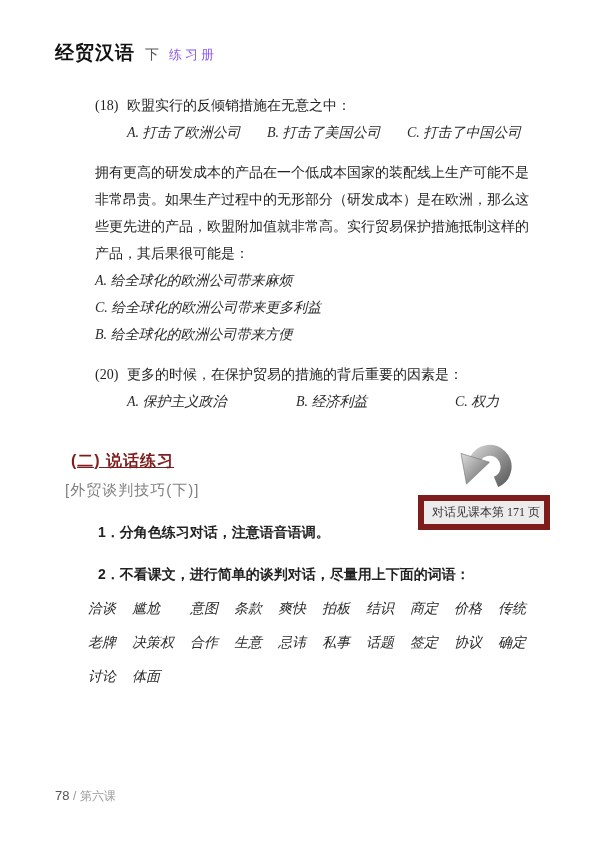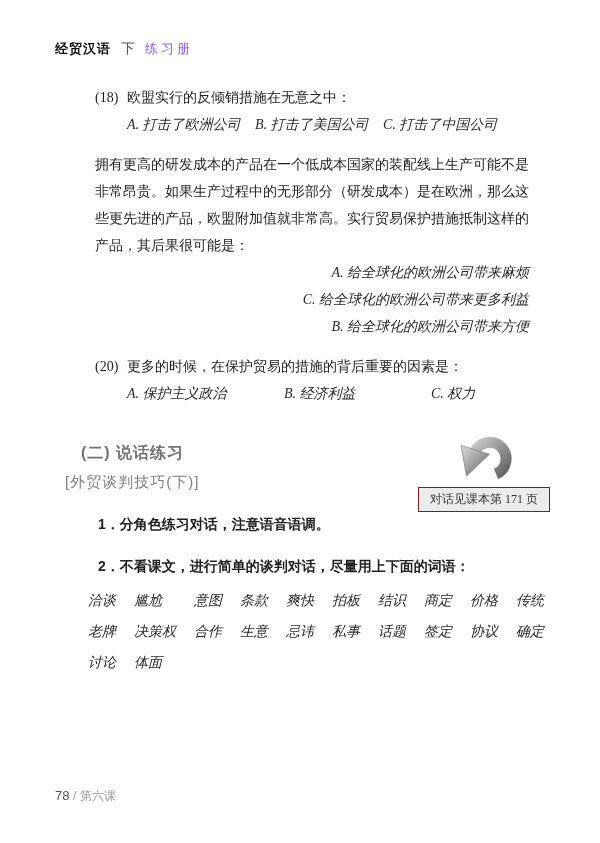--- a/index.html
+++ b/index.html
@@ -10,21 +10,21 @@
     color:#1f1f1f;
     font-family:"Liberation Serif","DejaVu Serif",serif;
     overflow:hidden;
     box-sizing:border-box;
     padding:40px 48px 0 55px;
   }
   
   .hdr{display:flex;align-items:baseline;gap:10px;}
   .hdr .logo{
     font-family:Liberation Sans, sans-serif;
-    font-weight:900;font-size:13px;letter-spacing:1px;color:#111;
+    font-weight:900;font-size:19px;letter-spacing:1px;color:#111;
   }
   .hdr .vol{
     font-family:"Liberation Sans","DejaVu Sans",sans-serif;
     font-size:14px;color:#555;
   }
   .hdr .book{
     font-family:"Liberation Sans","DejaVu Sans",sans-serif;
     font-size:13px;color:#8b5cf6;letter-spacing:3px;
   }
   
@@ -36,57 +36,58 @@
   }
   .qbody{width:434px;}
   .stem{
     font-size:14px;line-height:27px;
     text-align:justify;color:#1f1f1f;
   }
   .kai{
     font-family:"Liberation Serif","DejaVu Serif",serif;
     font-style:italic;color:#2a2a2a;
   }
-  .opts-row{display:flex;font-size:14px;line-height:27px;}
+  .opts-row{display:flex;font-size:14px;line-height:27px;gap:12px;}
   .opts-row .c18{width:128px;flex:0 0 128px;}
   .opts-row .c20a{width:157px;flex:0 0 157px;}
   .opts-row .c20b{width:147px;flex:0 0 147px;}
-  .opts-col .opt{display:block;font-size:14px;line-height:27px;text-align:right;}
+  .opts-col .opt{display:block;font-size:14px;line-height:27px;}
   
   .speaking{margin-top:36px;position:relative;}
   .sec-title{
-    margin-left:26px;
-    font-family:"Liberation Sans","DejaVu Sans",sans-serif;
-    font-weight:700;font-size:16px;color:#737373;letter-spacing:1px;
+    margin-left:16px;
+    font-family:"Liberation Sans","DejaVu Sans",sans-serif;
+    font-weight:700;font-size:16px;color:#7f1d1d;letter-spacing:1px;text-decoration:underline;
   }
   .sec-sub{
     margin-left:10px;margin-top:9px;
     font-family:"Liberation Sans","DejaVu Sans",sans-serif;
     font-size:15px;color:#808080;letter-spacing:1px;
   }
   .ref{position:absolute;top:-22px;right:2px;width:132px;text-align:center;}
   .ref svg{display:block;margin:0 auto 4px auto;}
   .ref-box{
-    background:#ececec;border:1px solid #7f1d1d;
+    background:#ececec;border:6px solid #7f1d1d;
     font-size:12px;color:#333;
     padding:3px 8px;white-space:nowrap;
   }
   .task{
     margin-top:24px;
     font-family:"Liberation Sans","DejaVu Sans",sans-serif;
     font-weight:700;font-size:14px;color:#222;margin-left:43px;
   }
   .words{
     margin:16px 0 0 33px;
     display:grid;
     grid-template-columns:repeat(10,auto);
     justify-content:start;
     column-gap:18px;row-gap:13px;
     font-size:14px;
     width:fit-content;
+    gap:16px;
   }
   .words span{white-space:nowrap;}
   
   .footer{
     position:absolute;left:55px;top:788px;
     font-family:"Liberation Sans","DejaVu Sans",sans-serif;
     font-size:13px;color:#555;
   }
   .footer .sep,.footer .lesson{color:#999;font-size:12px;}
 </style>

